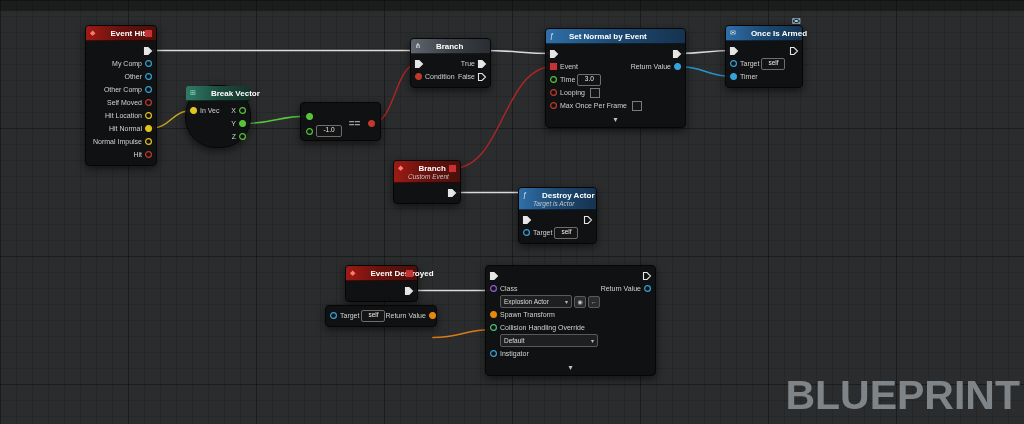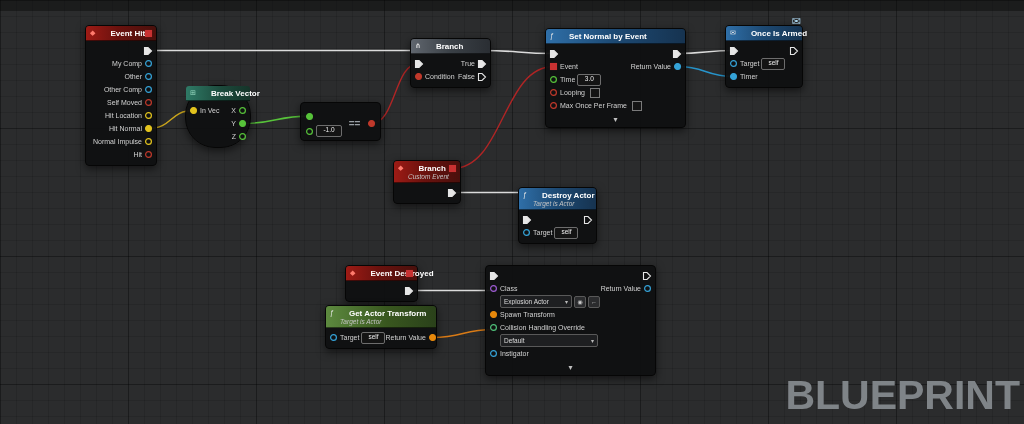--- a/index.html
+++ b/index.html
@@ -621,27 +621,20 @@
                 </svg>
               </span>
               <span class="pin-label">Instigator</span>
             </div>
             <div class="cell out"></div>
           </div>
         </div>
         <div class="chev">▾</div>
       </div>
       <div class="node kind-pure" style="left: 325px; top: 305px; width: 110px;">
-        <div class="node-header two">
-          <div class="h-line1">
-            <span class="h-icon">ƒ</span>
-            <span class="h-title">Get Actor Transform</span>
-          </div>
-          <div class="h-sub">Target is Actor</div>
-        </div>
         <div class="node-body">
           <div class="row">
             <div class="cell">
               <span class="pin">
                 <svg width="9" height="9" viewBox="0 0 9 9">
                   <circle cx="4.5" cy="4.5" r="2.9" fill="none" stroke="#35a3d8" stroke-width="1.2"></circle>
                 </svg>
               </span>
               <span class="pin-label">Target</span>
               <span class="vbox" style="min-width:18px">self</span>

